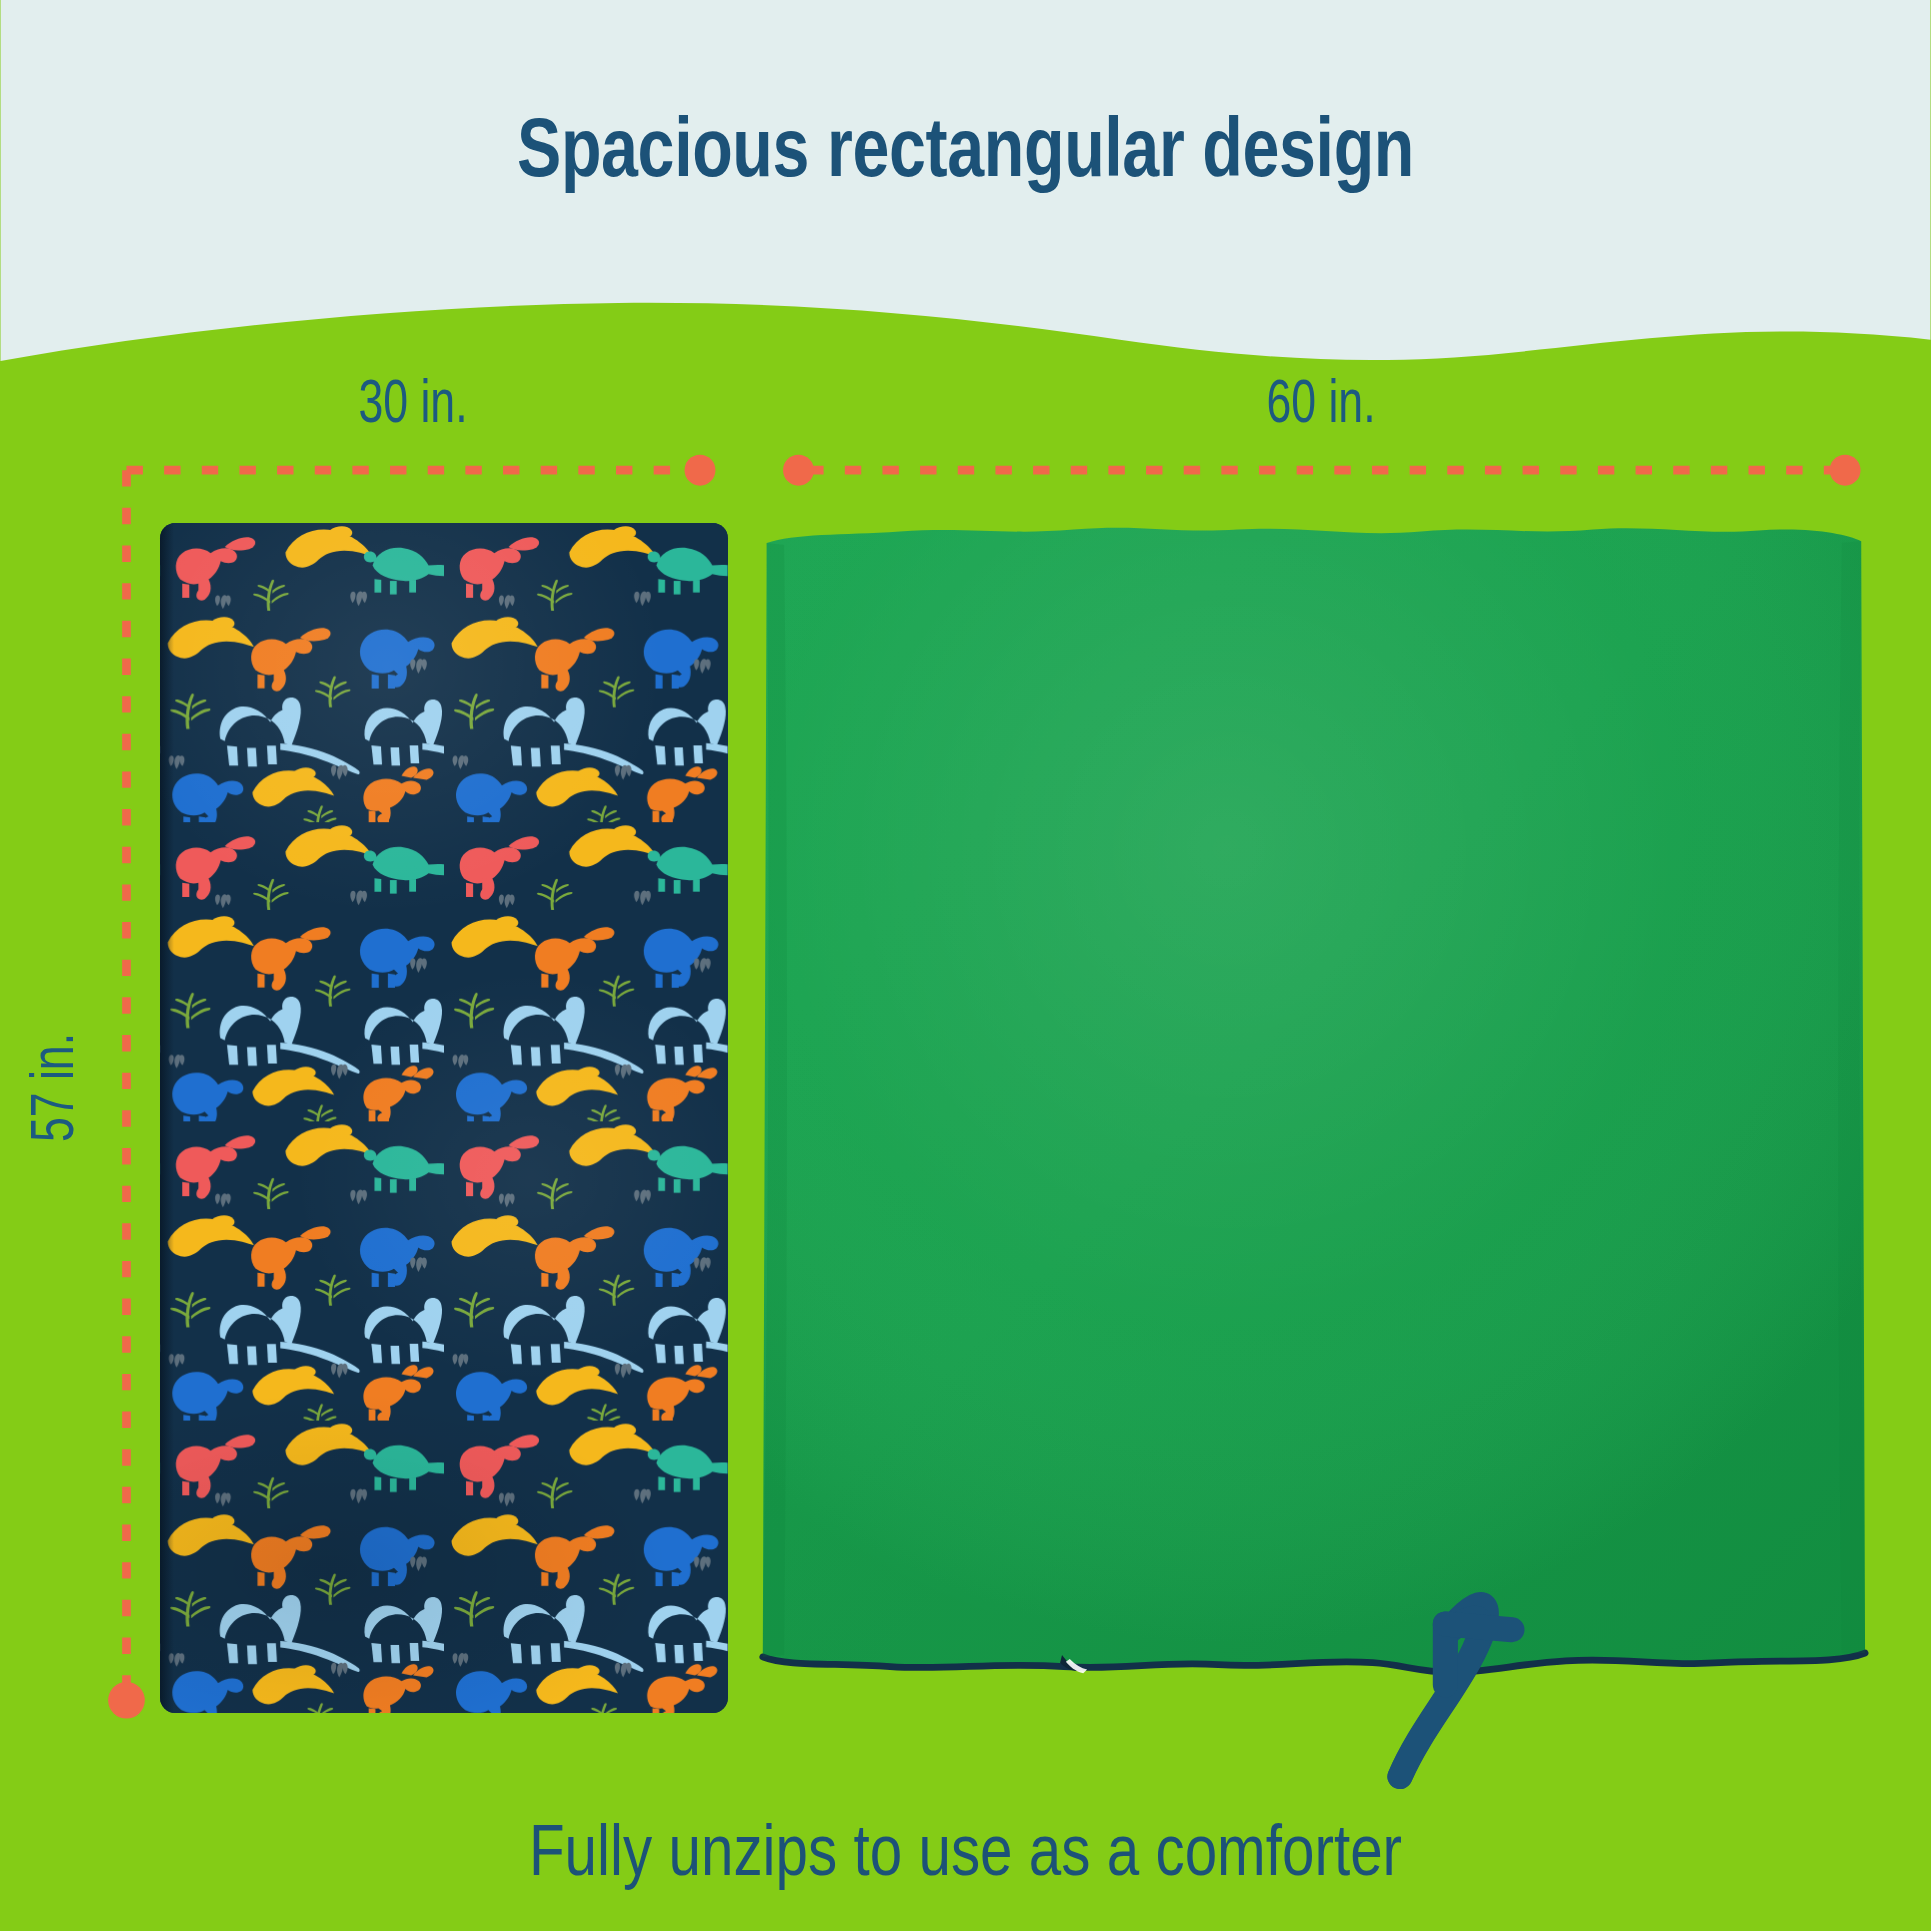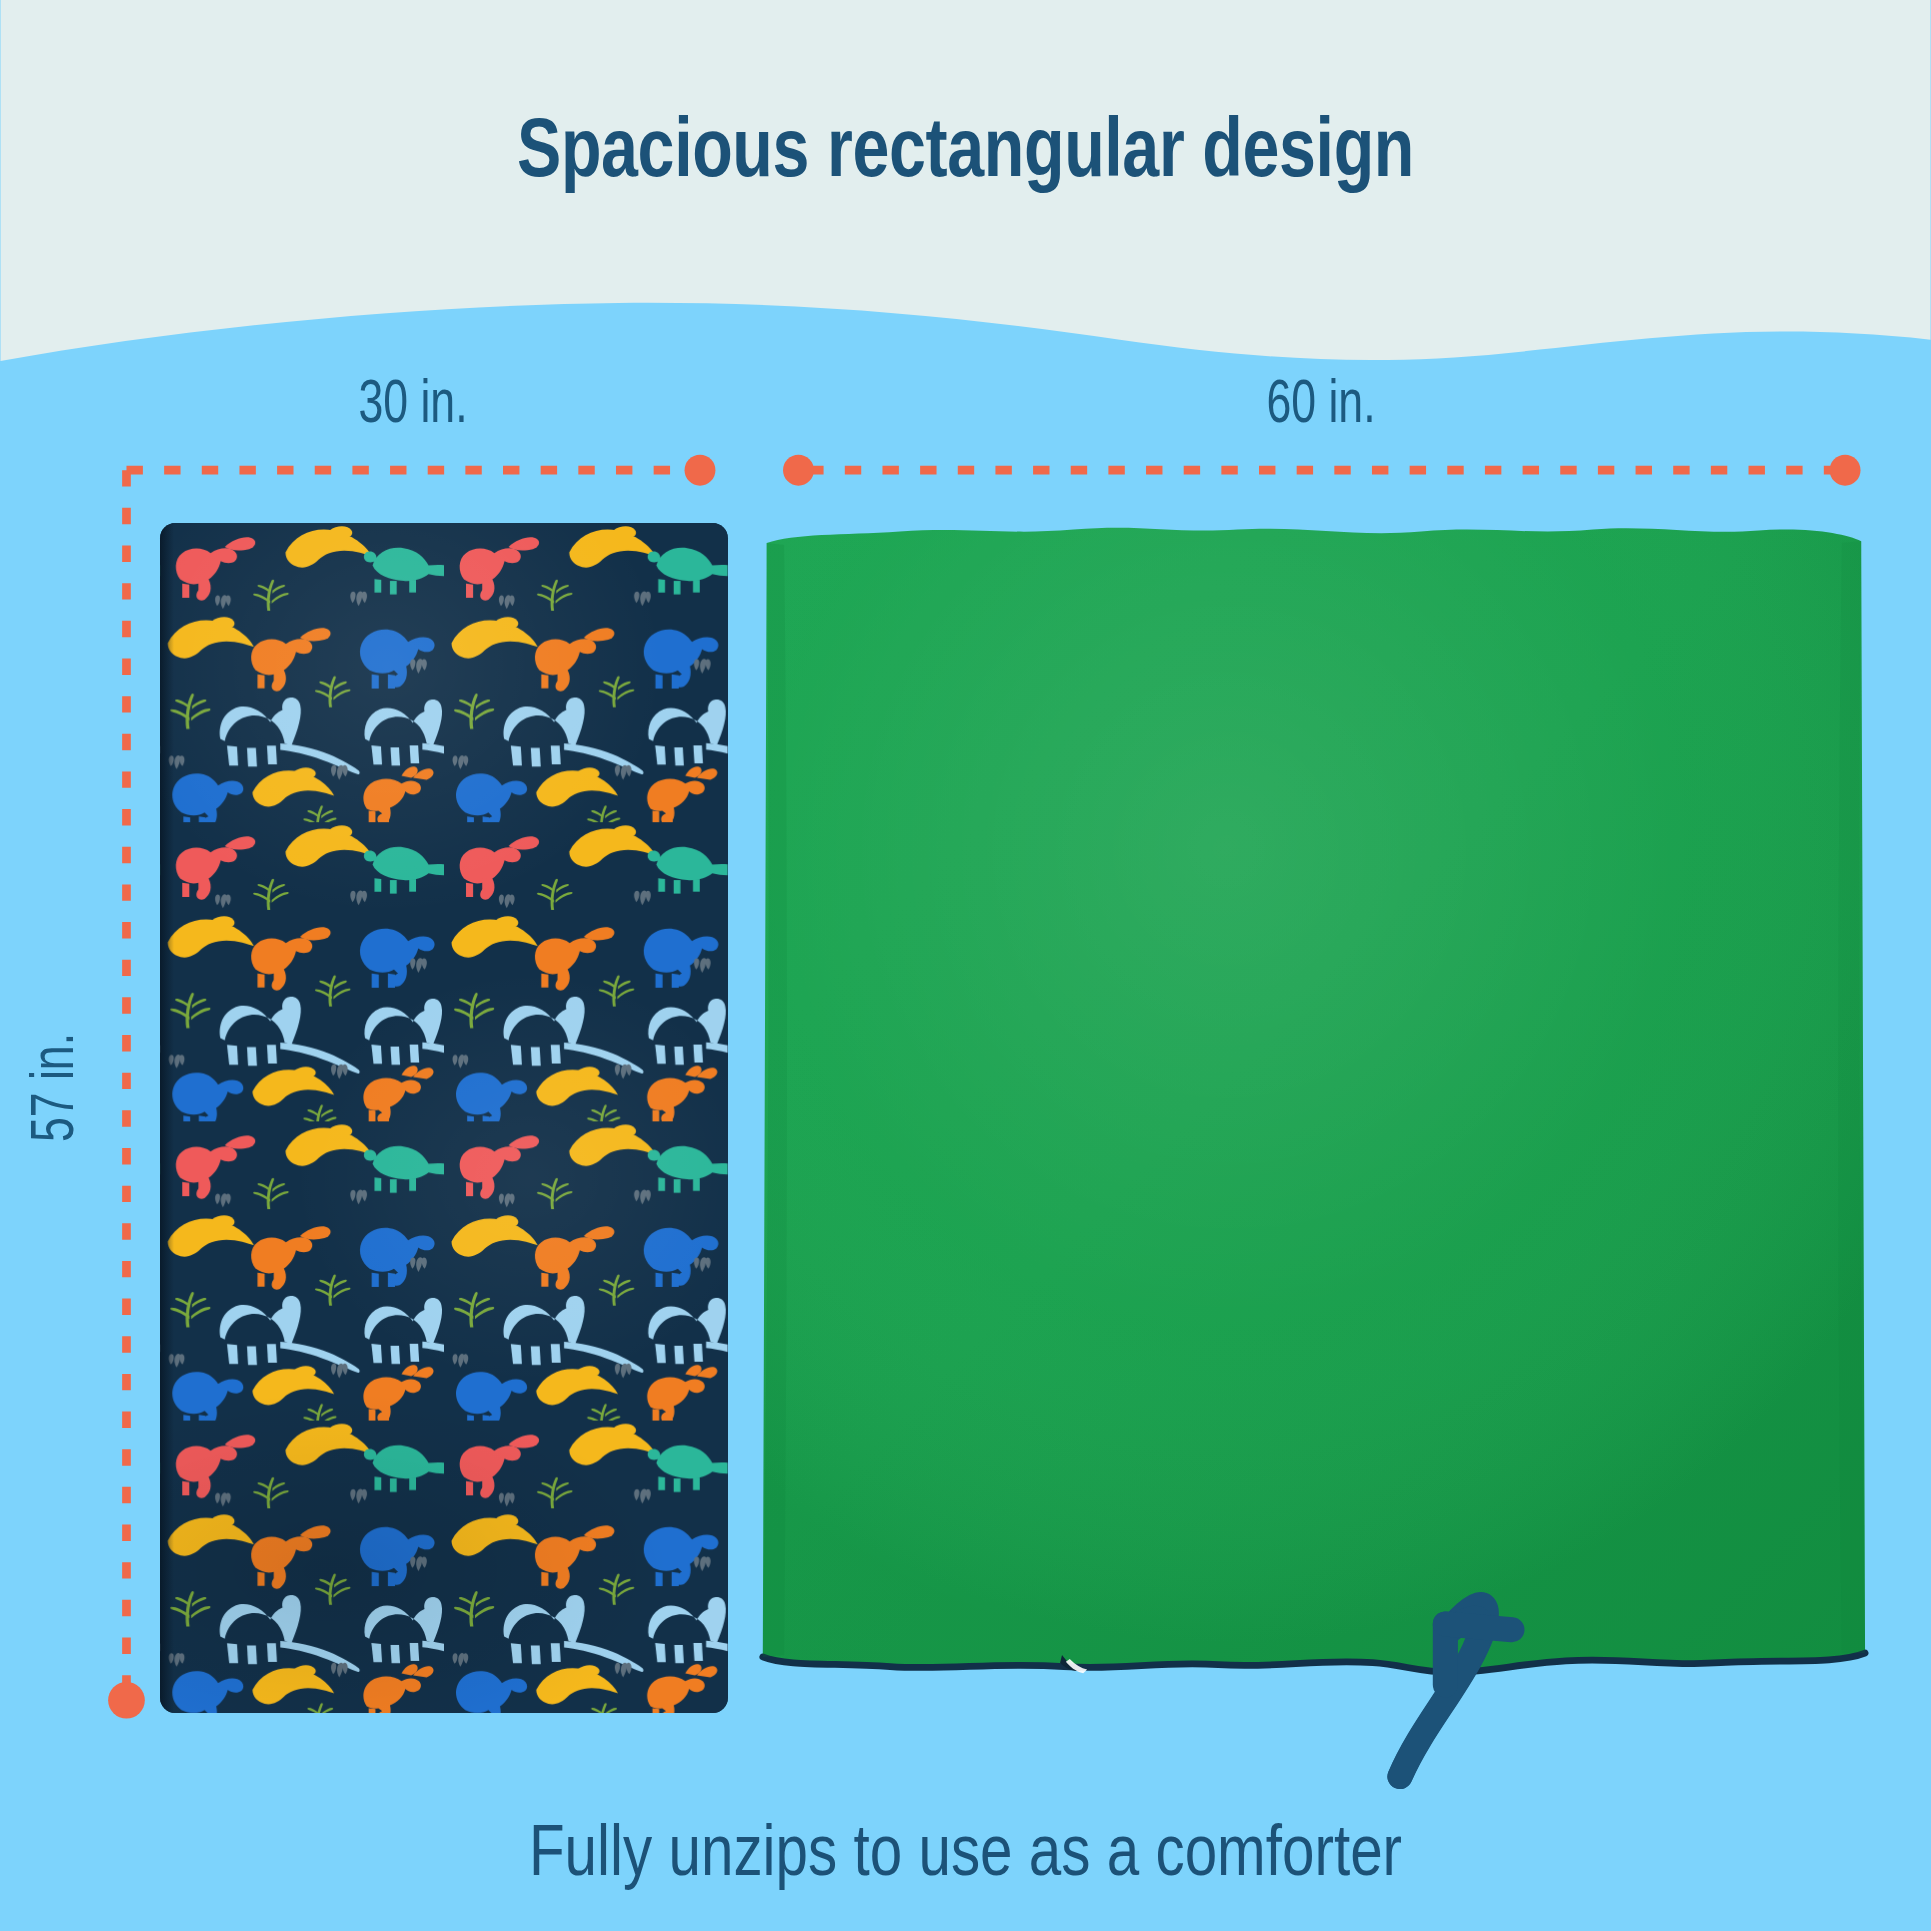--- a/index.html
+++ b/index.html
@@ -12,21 +12,21 @@
     width: 1931px;
     height: 1931px;
     overflow: hidden;
     font-family: "Liberation Sans", sans-serif;
     position: relative;
   }
   #stage {
     position: relative;
     width: 1931px;
     height: 1931px;
-    background: #7dd3fc;
+    background: #84cc16;
     overflow: hidden;
   }
 
   
   .header-band {
     position: absolute;
     left: 0;
     top: 0;
     width: 1931px;
     height: 386px;

